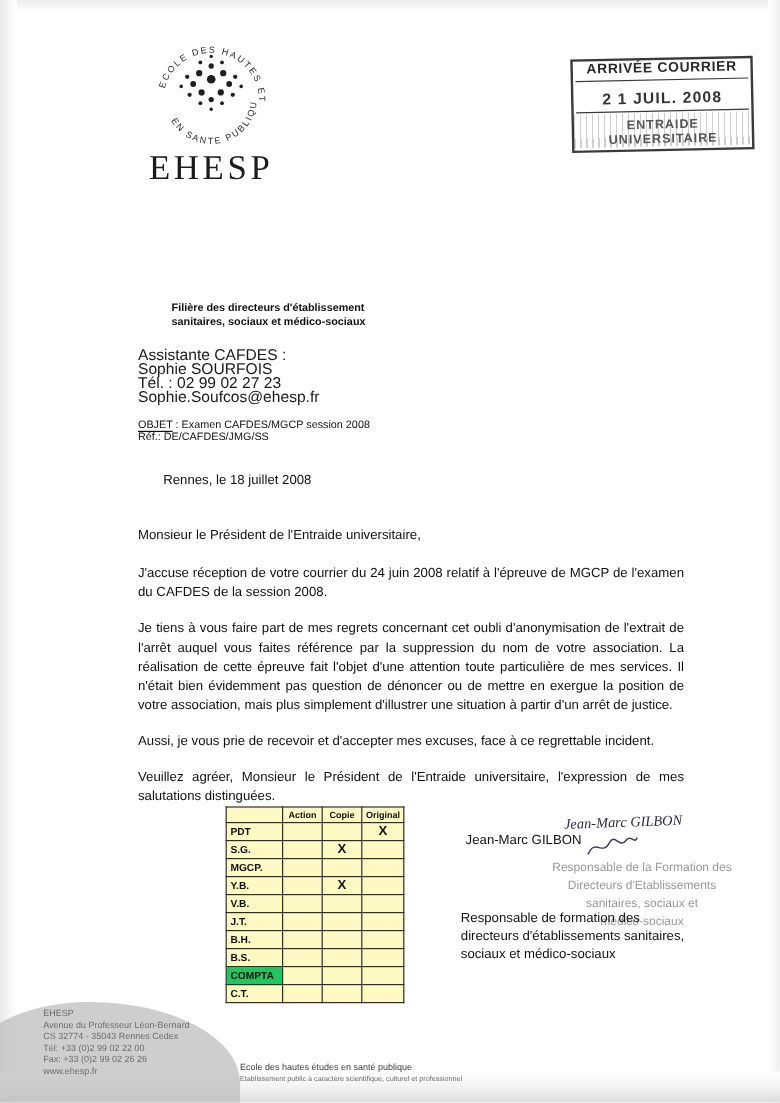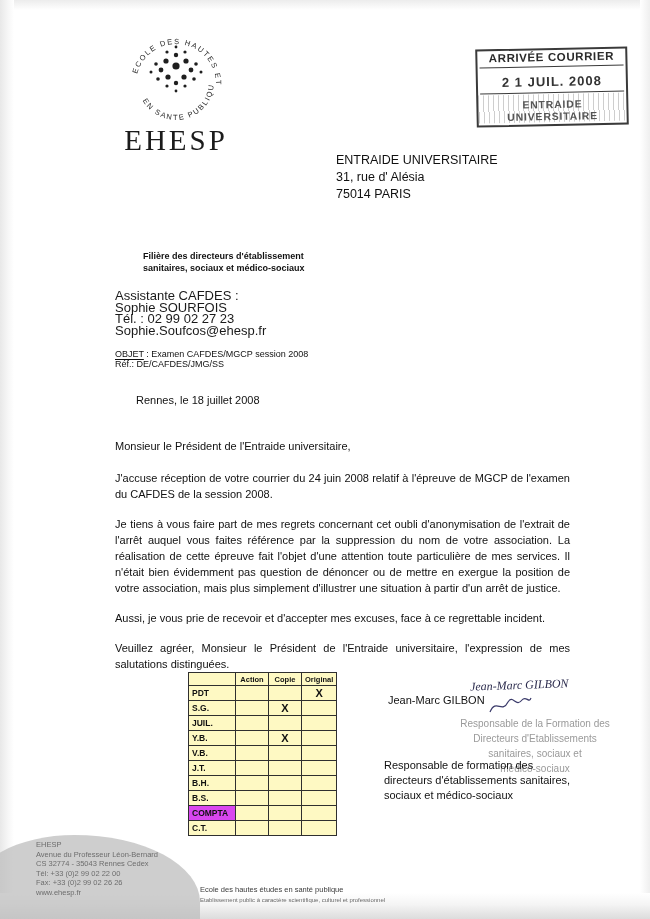--- a/index.html
+++ b/index.html
@@ -226,21 +226,21 @@
     text-align: left;
     width: 40px;
     font-size: 8.5px;
   }
   .routing td.mark {
     width: 26px;
     font-size: 11px;
     line-height: 12px;
   }
   .routing td.highlight {
-    background: #d946ef;
+    background: #22c55e;
   }
 
   
   .sig-script {
     position: absolute;
     left: 470px;
     top: 678px;
     font-family: "Liberation Serif", serif;
     font-style: italic;
     font-size: 12px;
@@ -388,25 +388,20 @@
     <div class="stamp-rule" style="top:44px;"></div>
     <div class="stamp-title">ARRIVÉE COURRIER</div>
     <div class="stamp-date">2 1 JUIL. 2008</div>
     <div class="stamp-hatch"></div>
     <div class="stamp-sub">
       <div>ENTRAIDE</div>
       <div>UNIVERSITAIRE</div>
     </div>
   </div>
 
-  <div class="addressee">
-    <div>ENTRAIDE UNIVERSITAIRE</div>
-    <div>31, rue d' Alésia</div>
-    <div>75014 PARIS</div>
-  </div>
 
   <div class="dept">
     <div class="dept-sub">
       <div>Filière des directeurs d'établissement</div>
       <div>sanitaires, sociaux et médico-sociaux</div>
     </div>
     <div class="dept-contact">
       <div>Assistante CAFDES :</div>
       <div>Sophie SOURFOIS</div>
       <div>Tél. : 02 99 02 27 23</div>
@@ -447,21 +442,21 @@
         <td class="mark"></td>
         <td class="mark">X</td>
       </tr>
       <tr>
         <td class="label">S.G.</td>
         <td class="mark"></td>
         <td class="mark">X</td>
         <td class="mark"></td>
       </tr>
       <tr>
-        <td class="label">JUIL.</td>
+        <td class="label">MGCP.</td>
         <td class="mark"></td>
         <td class="mark"></td>
         <td class="mark"></td>
       </tr>
       <tr>
         <td class="label">Y.B.</td>
         <td class="mark"></td>
         <td class="mark">X</td>
         <td class="mark"></td>
       </tr>

